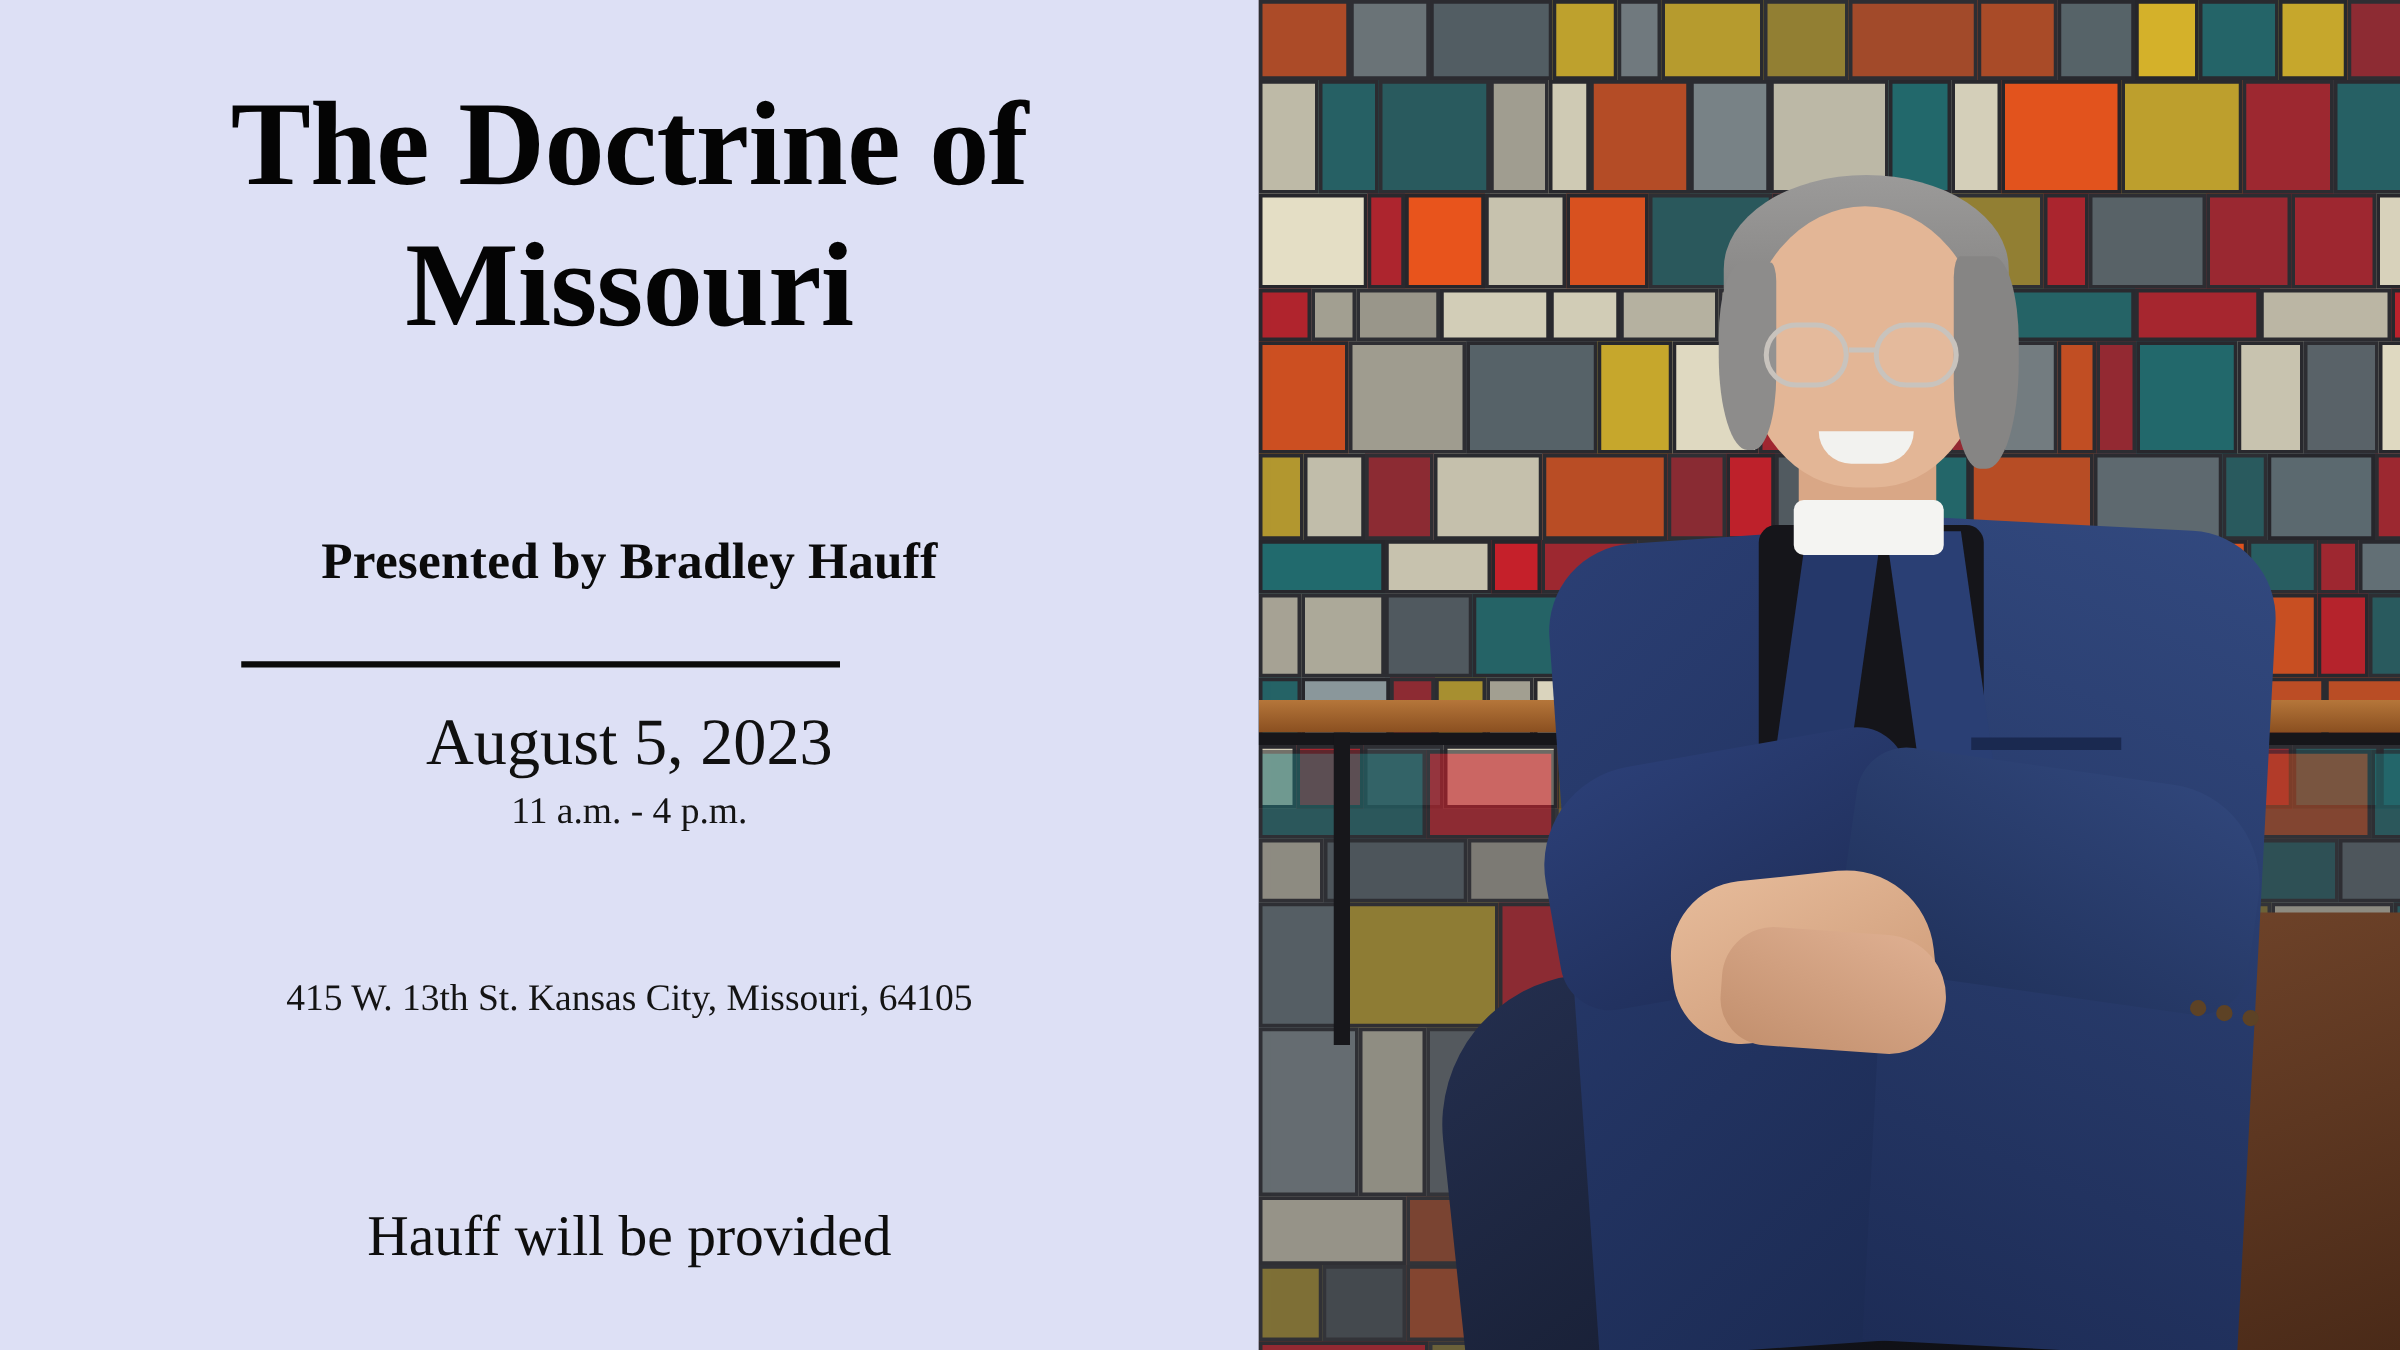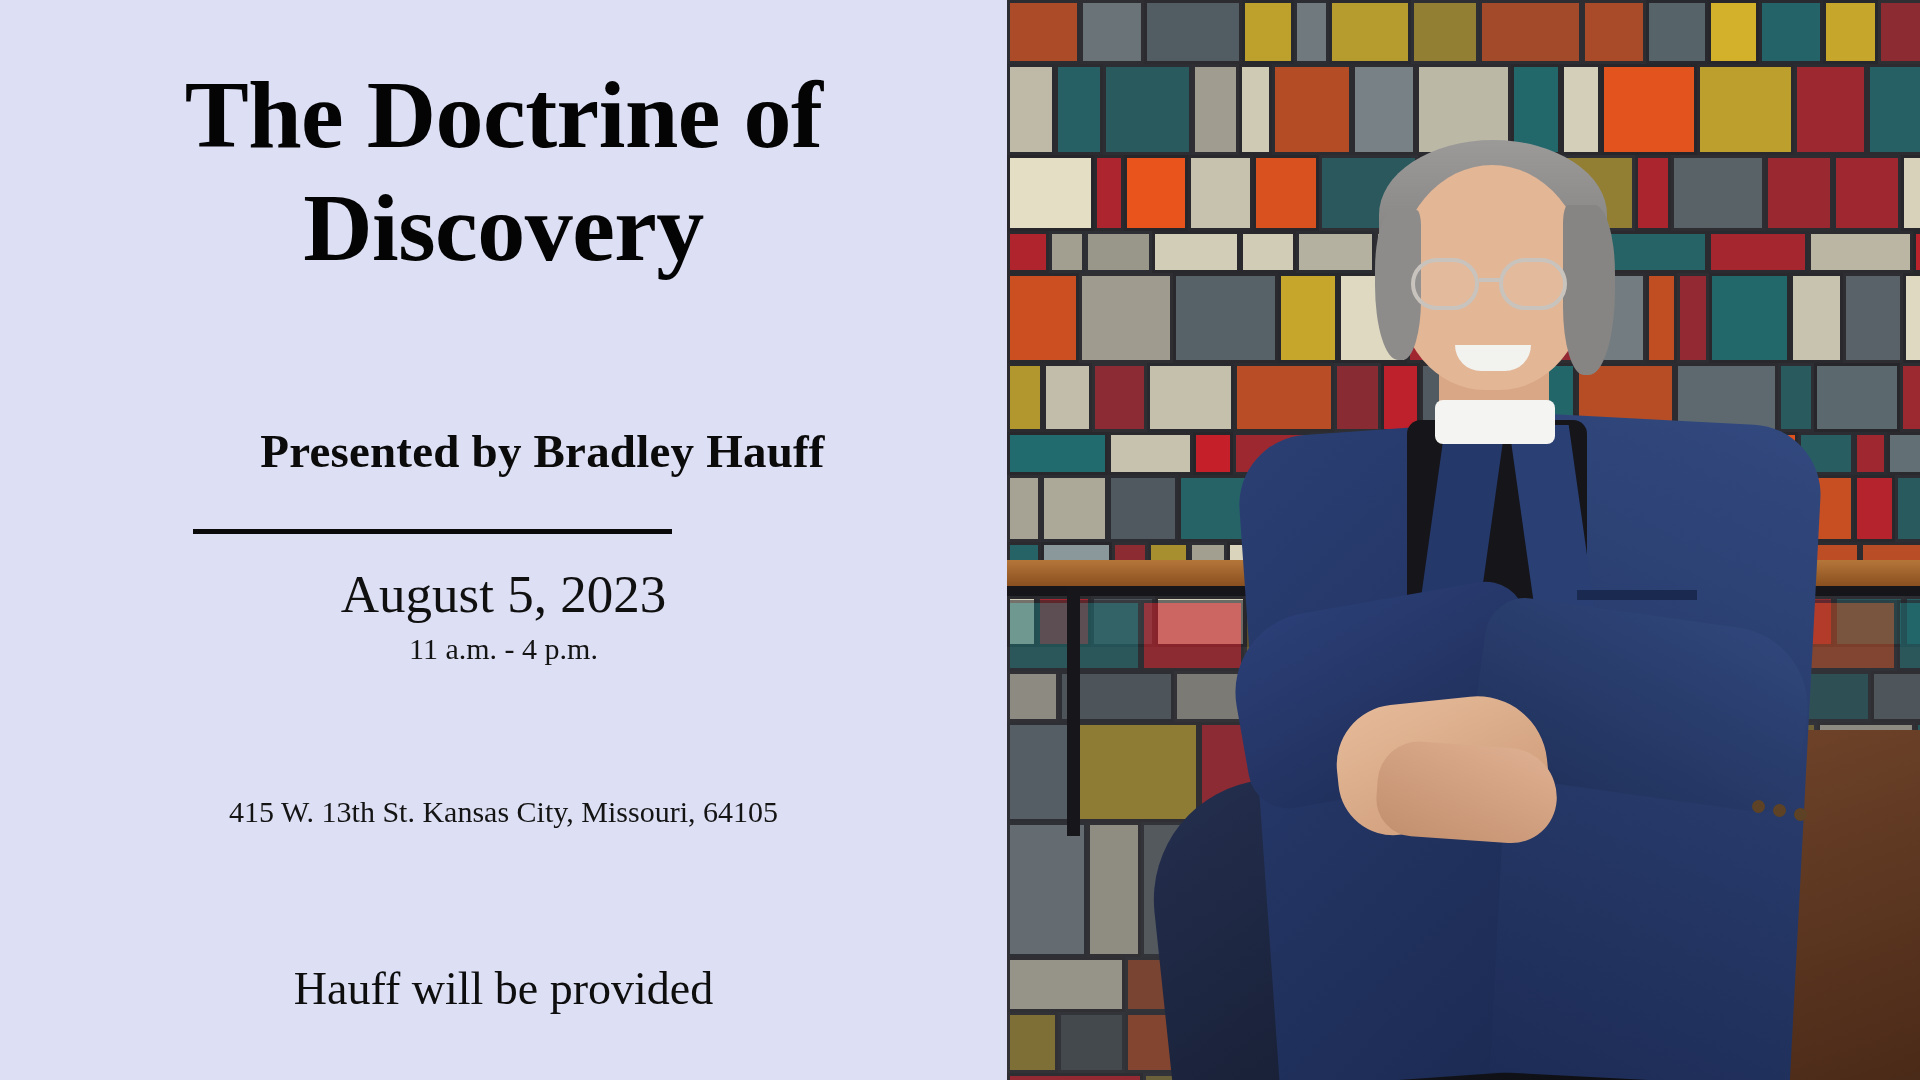--- a/index.html
+++ b/index.html
@@ -20,35 +20,34 @@
   .title {
     position:absolute; left:0; top:58px; width:1007px;
     text-align:center;
     font-size:96px; font-weight:bold; color:#040404;
     line-height:1.18;
     letter-spacing:-0.5px;
   }
   .presenter {
     position:absolute; left:0; top:424px; width:1007px;
     text-align:center;
-    font-size:47px; font-weight:bold; color:#0b0b0b;
+    font-size:41px; font-weight:bold; color:#0b0b0b;
     letter-spacing:0.2px;
-    margin-left:39px;
   }
   .divider {
     position:absolute; left:193px; top:529px;
     width:479px; height:5px; background:#0a0a0a;
   }
   .date-block { position:absolute; left:0; top:565px; width:1007px; text-align:center; }
   .date { font-size:53px; color:#101010; line-height:1.12; }
   .time { font-size:30px; color:#141414; margin-top:8px; }
 
   .venue-block { position:absolute; left:0; top:772px; width:1007px; text-align:center; }
   .venue { font-size:49px; color:#0e0e0e; line-height:1.12; }
-  .address { font-size:30px; color:#141414; margin-top:23px; }
+  .address { font-size:30px; color:#141414; margin-top:10px; }
 
   .lunch {
     position:absolute; left:0; top:962px; width:1007px;
     text-align:center; font-size:46px; color:#0e0e0e;
   }
 
   
   .photo-panel {
     flex:1 1 auto; position:relative; overflow:hidden;
     background:#2a2b30;
@@ -142,21 +141,21 @@
 </style>
 </head>
 <body>
 
 <div class="poster">
 
   <div class="text-panel">
 
     <div class="title">
       <div>The Doctrine of</div>
-      <div>Discovery</div>
+      <div>Missouri</div>
     </div>
 
     <div class="presenter">Presented by Bradley Hauff</div>
 
     <div class="divider"></div>
 
     <div class="date-block">
       <div class="date">August 5, 2023</div>
       <div class="time">11 a.m. - 4 p.m.</div>
     </div>

